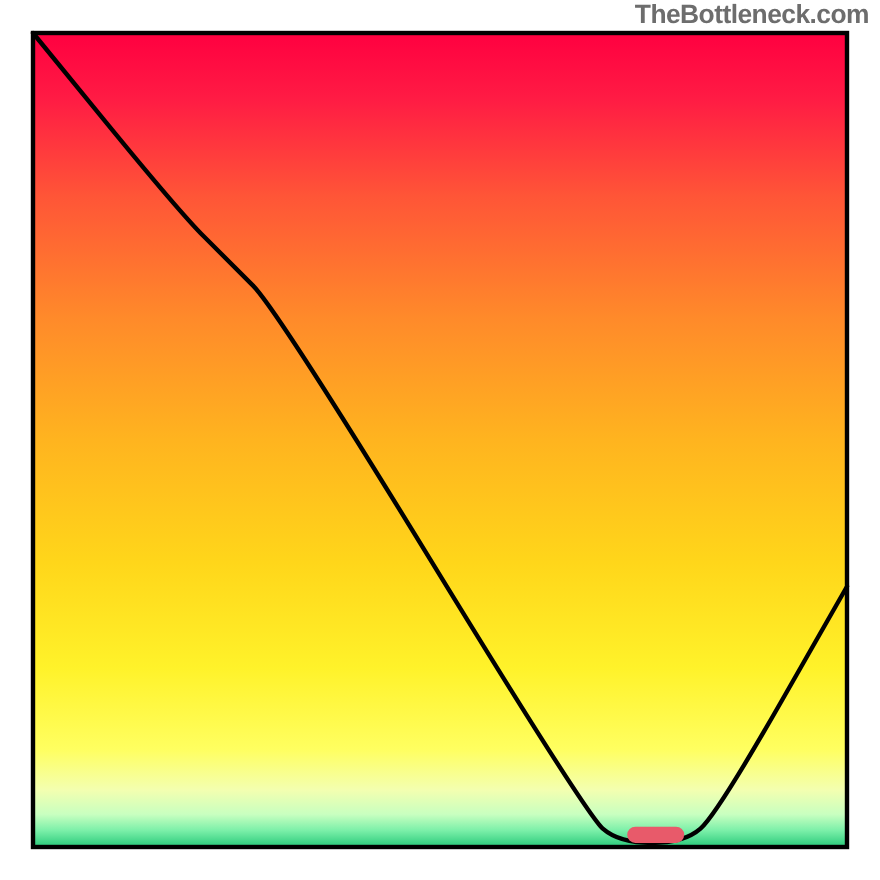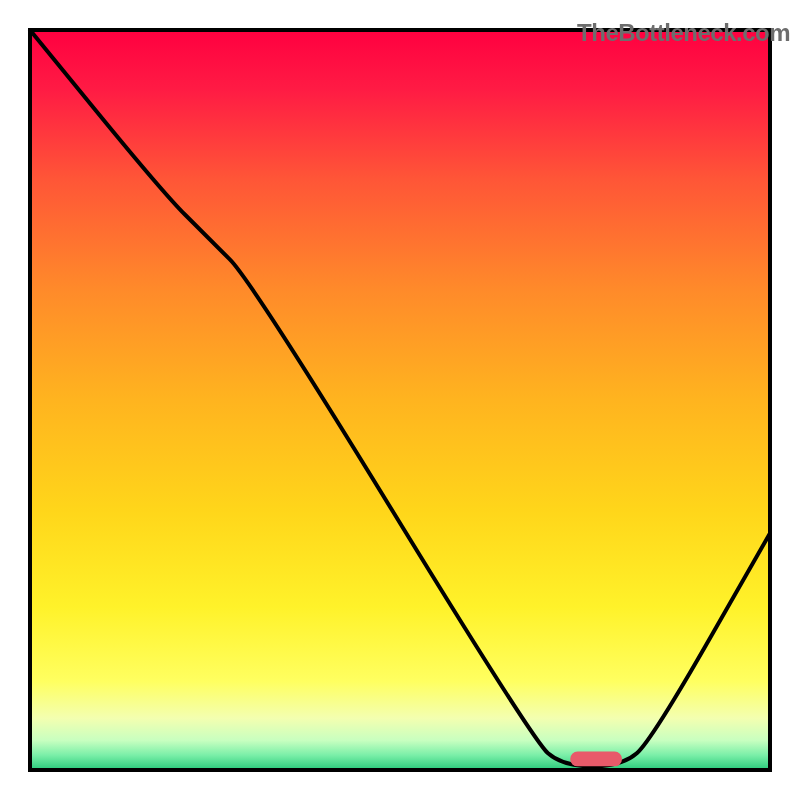--- a/index.html
+++ b/index.html
@@ -10,21 +10,21 @@
     overflow: hidden;
     background: #fff;
   }
   .container {
     position: relative;
     width: 800px;
     height: 800px;
   }
   .watermark {
     position: absolute;
-    top: 19px;
+    top: 0;
     right: 10px;
     font-family: Arial, Helvetica, sans-serif;
     font-weight: bold;
     font-size: 24px;
     color: #6d6d6d;
     letter-spacing: -0.5px;
     z-index: 10;
     text-align: center;
   }
   .plot {

